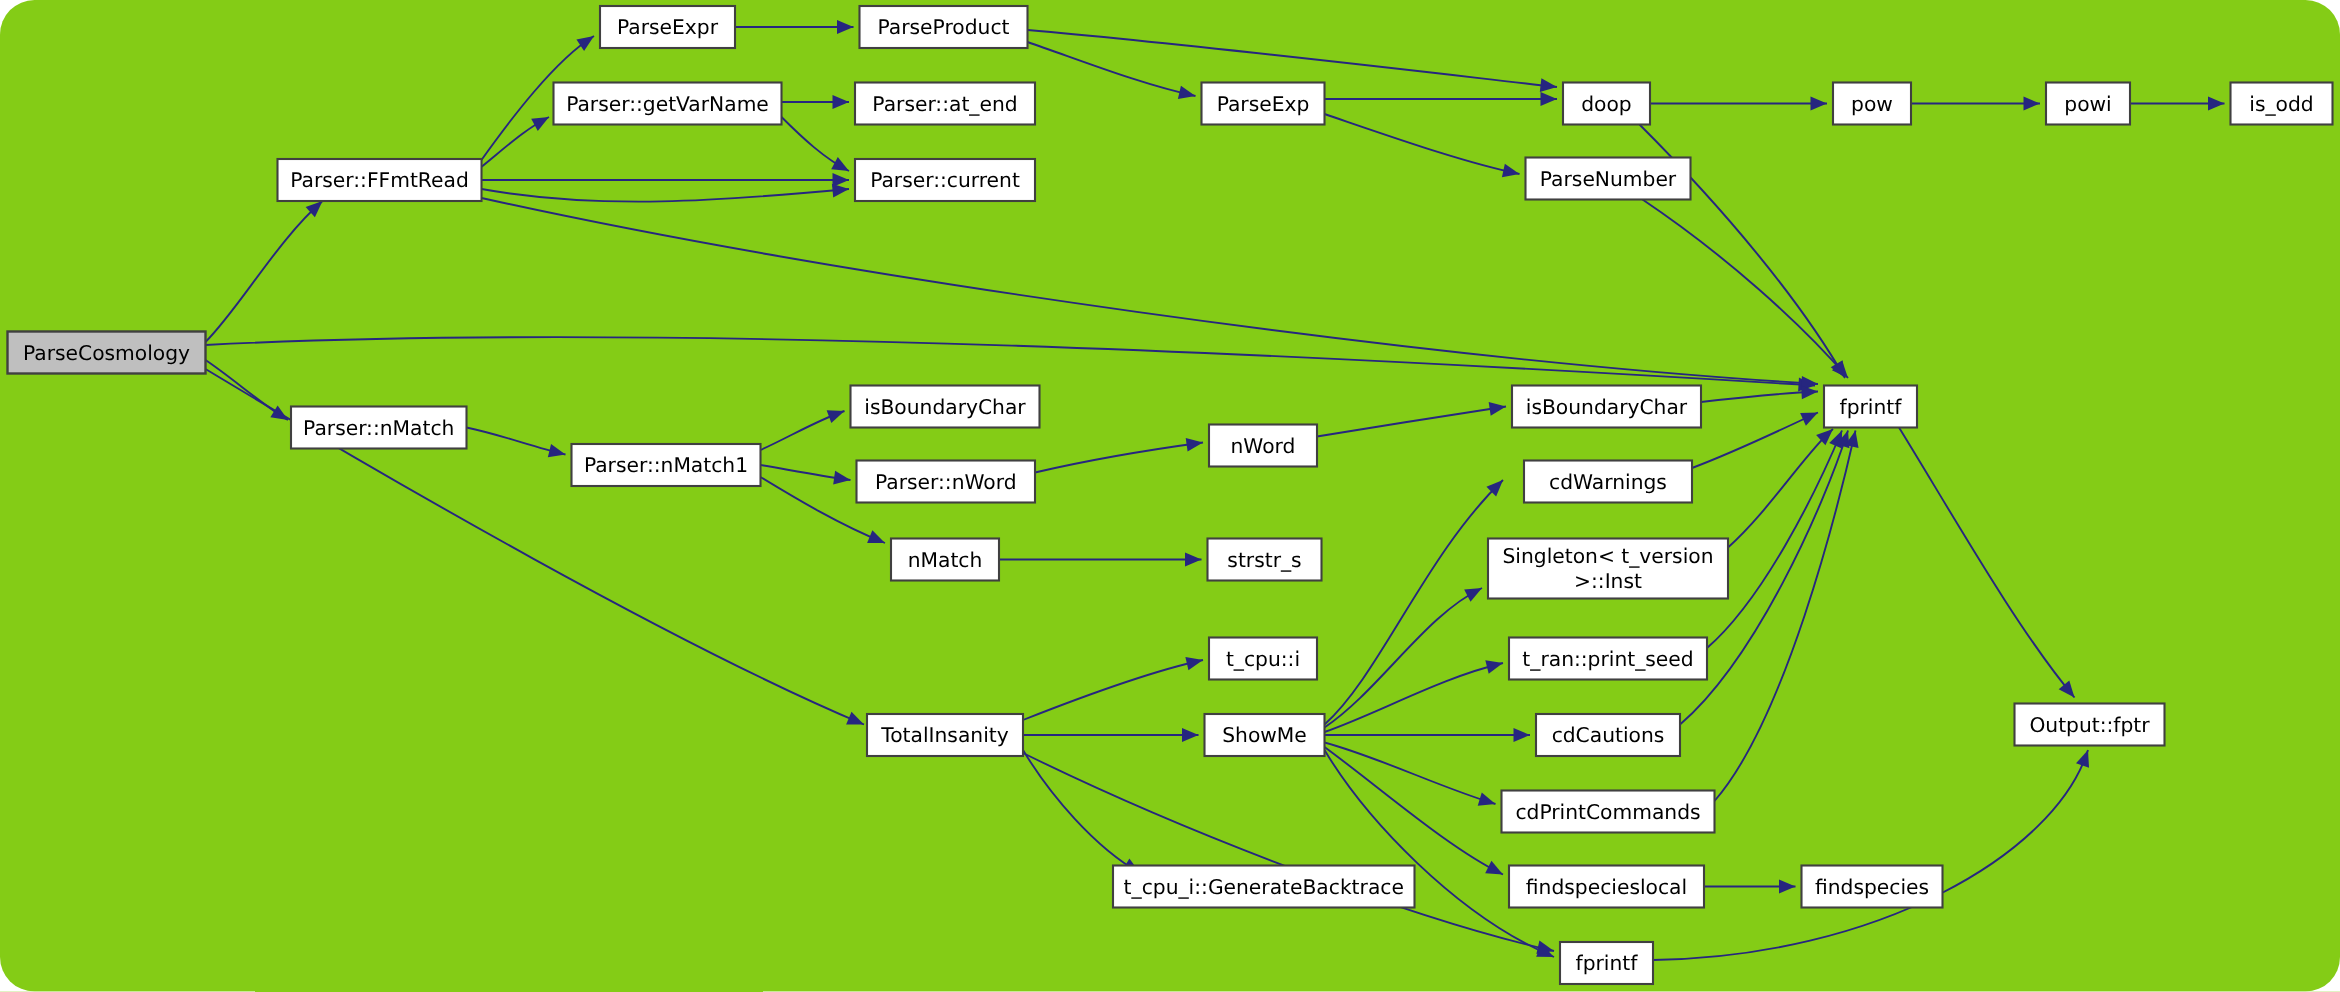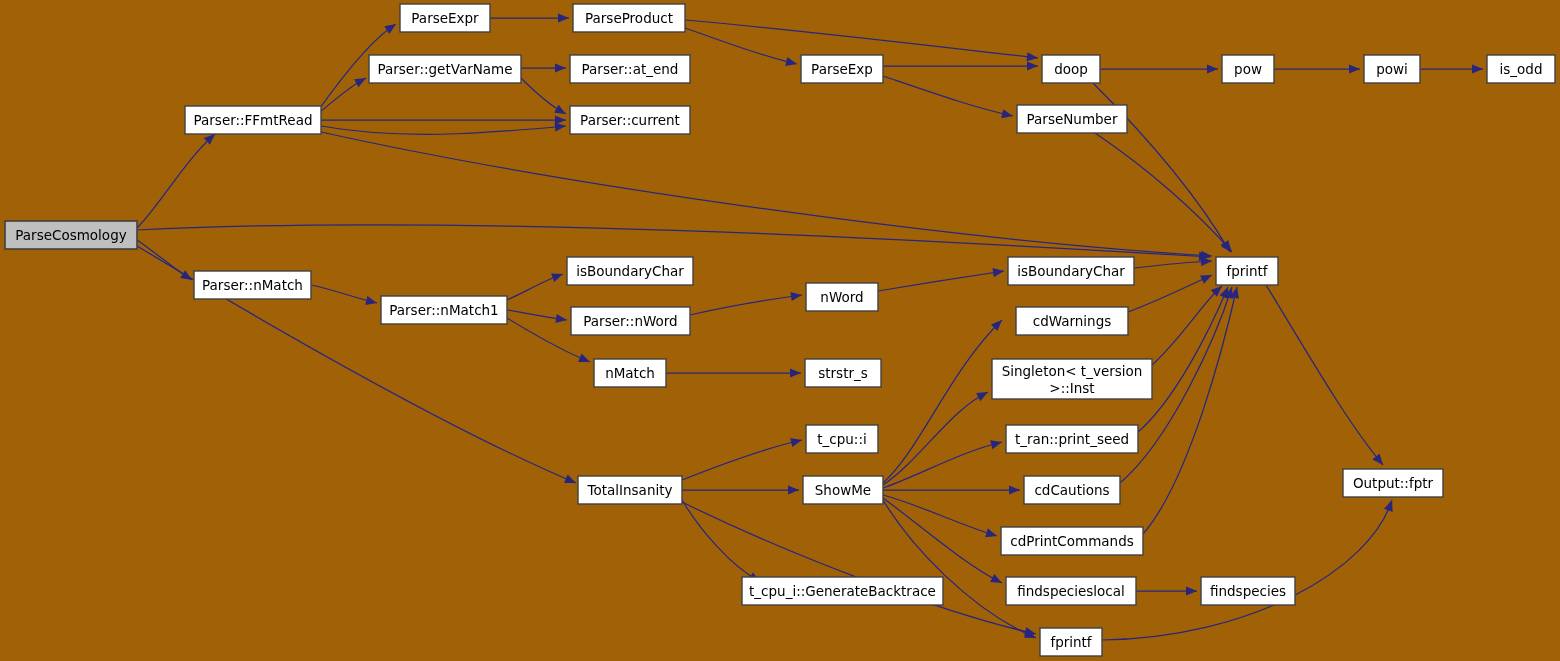--- a/index.html
+++ b/index.html
@@ -4,23 +4,24 @@
 <style>
   html, body {
     margin: 0;
     padding: 0;
     background: #ffffff;
   }
   #graph-root {
     position: relative;
     width: 1560px;
     height: 661px;
-    background: #a16207;
+    background: #84cc16;
     font-family: "DejaVu Sans", sans-serif;
     overflow: hidden;
+    border-radius: 23px;
   }
   svg#callgraph {
     display: block;
     width: 1560px;
     height: 661px;
   }
   .node-box {
     fill: #ffffff;
     stroke: #404040;
     stroke-width: 1.4;

